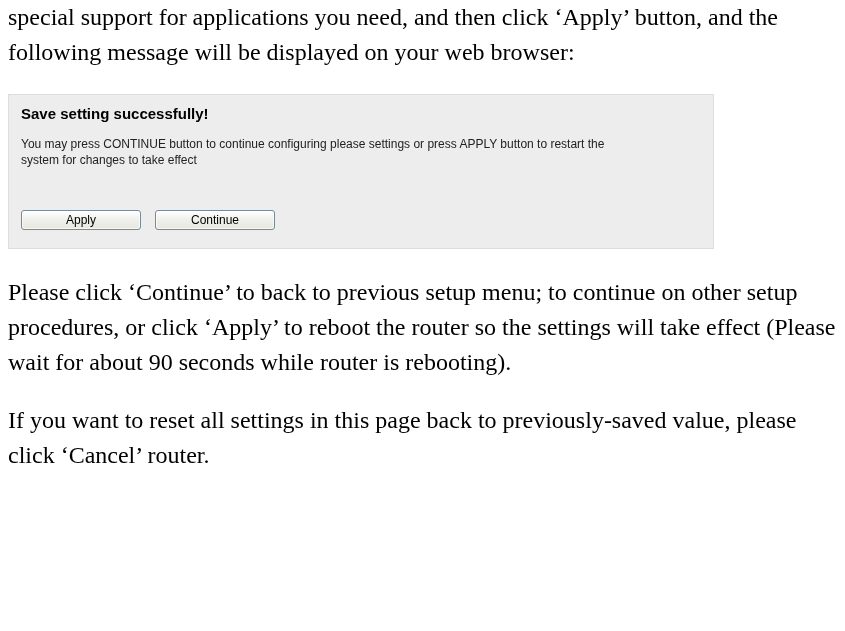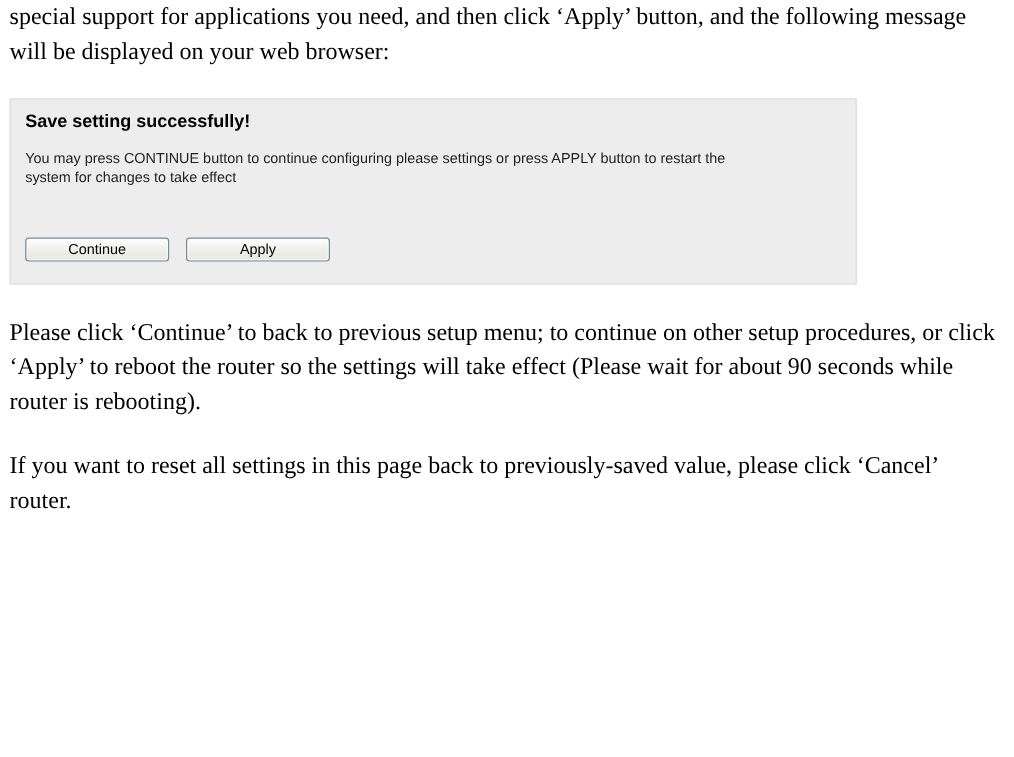--- a/index.html
+++ b/index.html
@@ -8,21 +8,21 @@
     padding: 0;
     font-family: Georgia, 'Times New Roman', serif;
     color: #000;
     background: #fff;
     width: 845px;
   }
   .doc-container {
     padding: 0 8px;
   }
   .body-text {
-    font-size: 20px;
+    font-size: 24px;
     line-height: 1.45;
     margin: 0 0 24px 0;
   }
   .body-text.first {
     margin-top: 0;
   }
   .screenshot-panel {
     width: 706px;
     background: #ededed;
     border: 1px solid #ddd;
@@ -65,22 +65,22 @@
 
 <div class="doc-container">
 
   <p class="body-text first">special support for applications you need, and then click ‘Apply’ button, and the following message will be displayed on your web browser:</p>
 
   <div class="screenshot-panel">
     <div class="panel-heading">Save setting successfully!</div>
     <div class="panel-desc">You may press CONTINUE button to continue configuring please settings or press APPLY button to restart the
 system for changes to take effect</div>
     <div class="button-row">
+      <div class="win-button">Apply</div>
       <div class="win-button">Continue</div>
-      <div class="win-button">Apply</div>
     </div>
   </div>
 
   <p class="body-text">Please click ‘Continue’ to back to previous setup menu; to continue on other setup procedures, or click ‘Apply’ to reboot the router so the settings will take effect (Please wait for about 90 seconds while router is rebooting).</p>
 
   <p class="body-text">If you want to reset all settings in this page back to previously-saved value, please click ‘Cancel’ router.</p>
 
 </div>
 
 </body></html>

